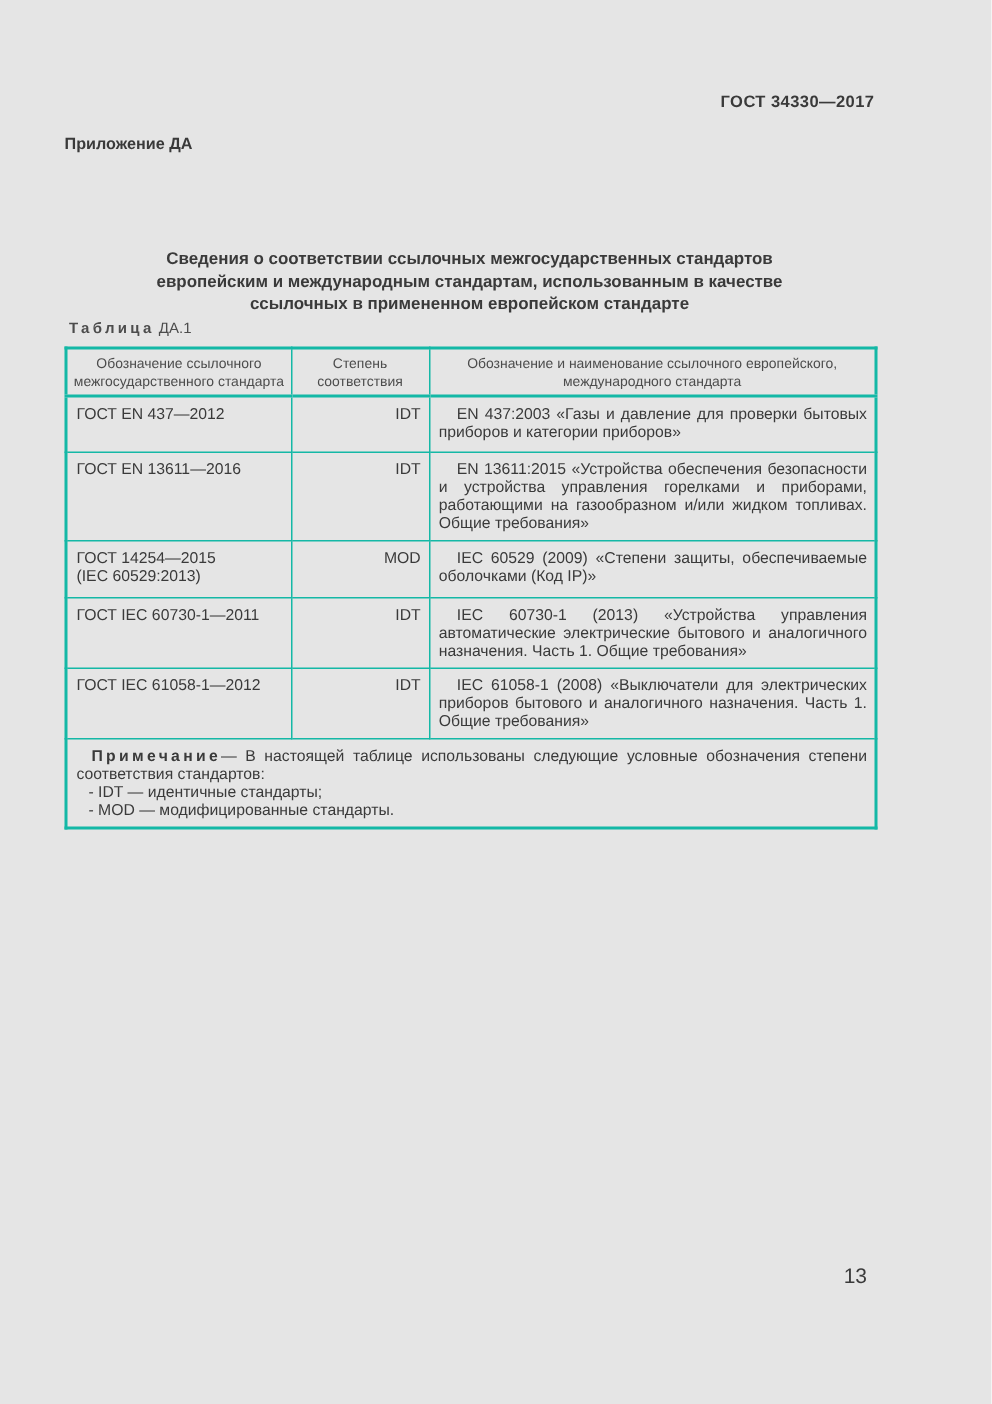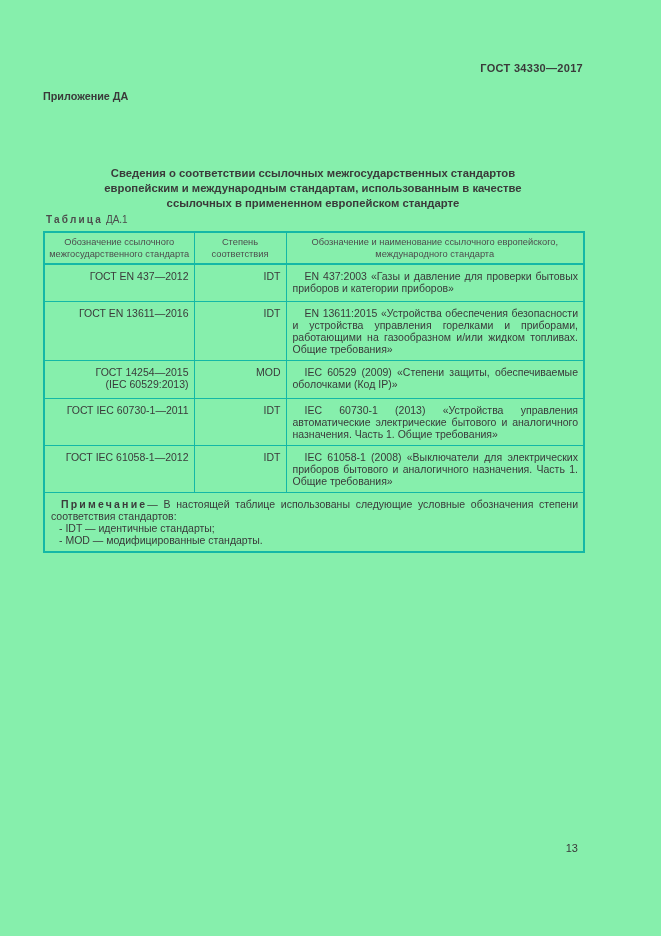--- a/index.html
+++ b/index.html
@@ -4,21 +4,21 @@
 <style>
   * { margin: 0; padding: 0; box-sizing: border-box; }
   html, body { background: #ffffff; }
   body {
     width: 661px; height: 936px;
     position: relative;
     font-family: "Liberation Sans", sans-serif;
     color: #3a3a3a;
     -webkit-font-smoothing: antialiased;
   }
-  .page { position: absolute; inset: 0; background: #86efac; }
+  .page { position: absolute; inset: 0; background: #e5e5e5; }
 
   .doc-number {
     position: absolute; top: 62px; right: 78px;
     font-size: 11px; font-weight: bold; letter-spacing: 0.3px;
   }
 
   .appendix {
     position: absolute; top: 90px; left: 43px; width: 540px;
     text-align: left; font-weight: bold;
     font-size: 10.8px; line-height: 13.5px;
@@ -54,38 +54,38 @@
   table.std-table th {
     font-size: 9.3px; font-weight: normal; color: #4c4c4c;
     text-align: center; vertical-align: middle;
     line-height: 12px; padding: 3px 4px;
     white-space: pre-line; height: 31px;
   }
   table.std-table td {
     font-size: 10.5px; line-height: 12px;
     vertical-align: top; padding: 5px 5px 5px 6px;
   }
-  td.c-std { text-align: right; white-space: pre-line; }
+  td.c-std { text-align: left; white-space: pre-line; }
   td.c-deg { text-align: right; }
   td.c-ref { text-align: justify; text-indent: 12px; }
 
   tbody tr.r1 { height: 37px; }
   tbody tr.r2 { height: 52px; }
   tbody tr.r3 { height: 38px; }
   tbody tr.r4 { height: 41px; }
   tbody tr.r5 { height: 41px; }
   tbody tr.note-row { height: 54px; }
 
   td.note-cell { font-size: 10.3px; line-height: 12.5px; padding: 5px 8px 6px 6px; }
   .note-intro { text-indent: 10px; text-align: justify; }
   .note-item { padding-left: 8px; }
 
   .page-number {
     position: absolute; top: 842px; right: 83px;
-    font-size: 11px; color: #3a3a3a;
+    font-size: 14px; color: #3a3a3a;
   }
 </style>
 </head>
 <body>
 
 <div class="page">
 
   <div class="doc-number">ГОСТ 34330—2017</div>
 
   <div class="appendix">

